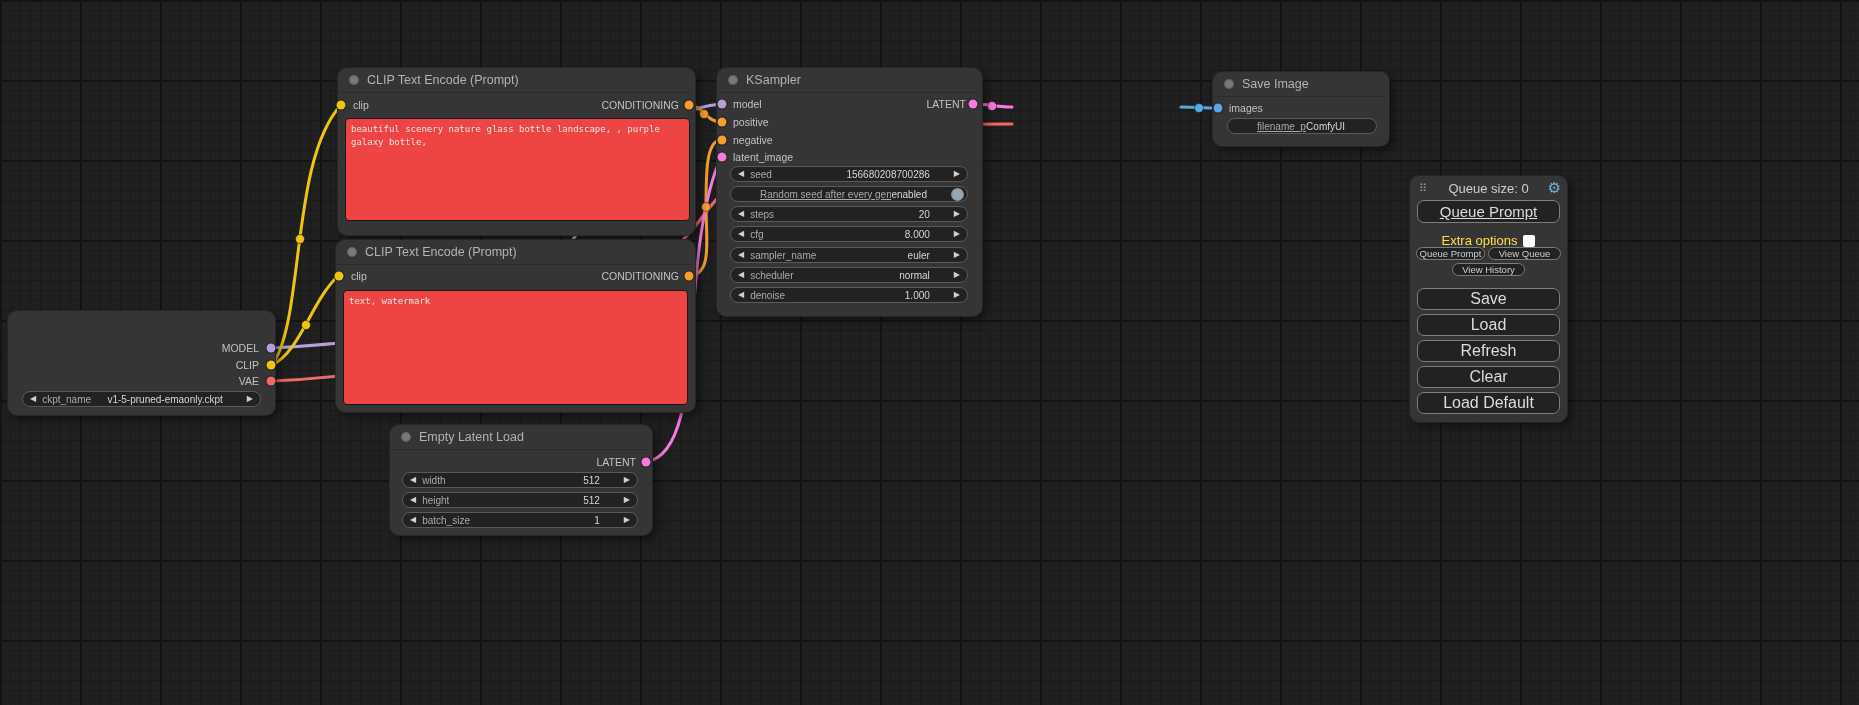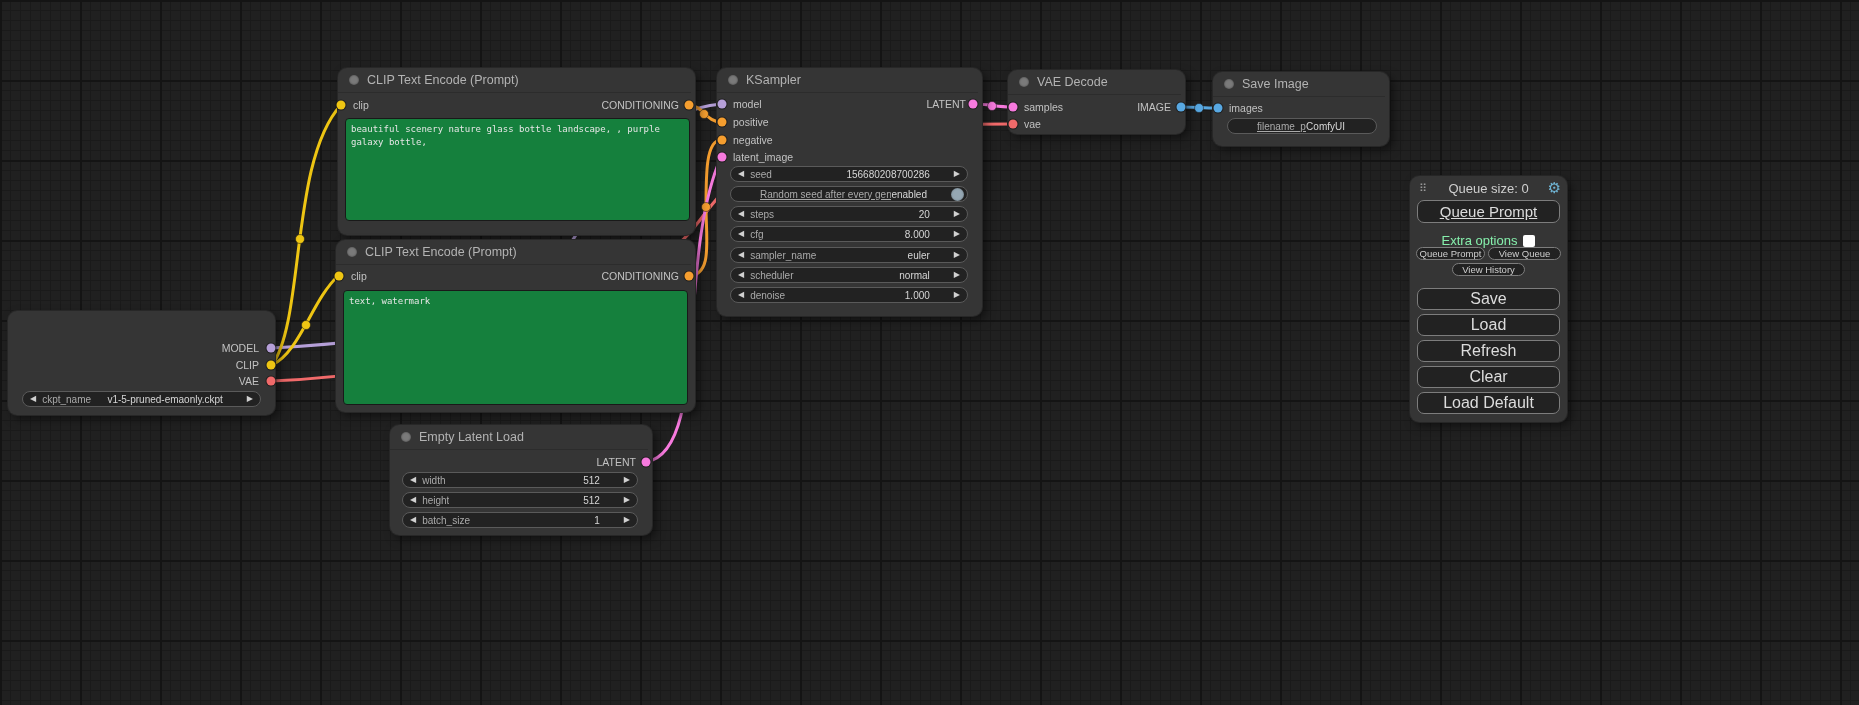--- a/index.html
+++ b/index.html
@@ -28,21 +28,21 @@
     background:#7a7a7a;box-shadow:inset 0 0 2px rgba(0,0,0,.5);
   }
   .ntitle .ttext{position:absolute;left:29px;}
   .slotdot{
     position:absolute;width:9px;height:9px;border-radius:50%;z-index:3;
     transform:translate(-50%,-50%);box-shadow:0 0 0 1px rgba(20,20,20,.65);
   }
   .inlabel{position:absolute;font-size:10.5px;color:#c2c2c2;white-space:nowrap;}
   .outlabel{position:absolute;font-size:10.5px;color:#c2c2c2;white-space:nowrap;text-align:right;}
   .tbox{
-    position:absolute;background:#15803d;border:1px solid #191919;border-radius:4px;
+    position:absolute;background:#ef4444;border:1px solid #191919;border-radius:4px;
     color:#e6e6e6;font-family:"DejaVu Sans Mono",monospace;font-size:9px;line-height:13px;
     padding:4px 5px;white-space:pre-wrap;word-break:break-word;box-sizing:border-box;
   }
   .widget{
     position:absolute;height:16px;background:#222222;border:1px solid #5a5a5a;border-radius:9px;
     display:flex;align-items:center;font-size:10px;box-sizing:border-box;padding:0 7px;color:#bbb;
   }
   .widget .arr{font-size:8px;color:#d0d0d0;line-height:16px;flex:0 0 auto;}
   .widget .wlabel{margin-left:6px;color:#aaa;white-space:nowrap;overflow:hidden;}
   .widget .wvalue{margin-left:auto;margin-right:24px;color:#d6d6d6;white-space:nowrap;}
@@ -63,21 +63,21 @@
   .qbtn{
     position:absolute;left:7px;width:143px;height:22px;background:#222222;border:1px solid #7d7d7d;
     border-radius:7px;color:#dcdcdc;font-size:16px;display:flex;align-items:center;justify-content:center;
     box-sizing:border-box;
   }
   .qbtn.main{top:24px;height:23px;font-size:15px;text-decoration:underline;}
   .qpill{
     position:absolute;height:13px;background:#222222;border:1px solid #7d7d7d;border-radius:8px;
     color:#cfcfcf;font-size:9.5px;display:flex;align-items:center;justify-content:center;box-sizing:border-box;
   }
-  .extra{position:absolute;left:0;right:0;top:57px;display:flex;align-items:center;justify-content:center;color:#86efac;font-size:13px;}
+  .extra{position:absolute;left:0;right:0;top:57px;display:flex;align-items:center;justify-content:center;color:#fde047;font-size:13px;}
   .extra .chk{width:12px;height:12px;background:#ffffff;border-radius:2px;margin-left:6px;}
 </style>
 </head>
 <body>
 
 <div id="canvas">
 
   <svg class="links" width="1859" height="705">
     <g fill="none" stroke-width="3" stroke-linecap="round">
       <path d="M272,348 C420,340 520,320 560,260 S640,110 721,104" stroke="#b59fd8"></path>
@@ -192,32 +192,20 @@
       <span class="arr">▶</span>
     </div>
     <div class="widget" style="left:13px;top:219px;width:238px;">
       <span class="arr">◀</span>
       <span class="wlabel">denoise</span>
       <span class="wvalue">1.000</span>
       <span class="arr">▶</span>
     </div>
   </div>
 
-  <div class="node" style="left:1008px;top:70px;width:177px;height:64px;">
-    <div class="ntitle">
-      <span class="tdot"></span>
-      <span class="ttext">VAE Decode</span>
-    </div>
-    <span class="slotdot" style="left:5px;top:37px;background:#f77ade;"></span>
-    <div class="inlabel" style="left:16px;top:31px;">samples</div>
-    <span class="slotdot" style="left:5px;top:54px;background:#f16a6a;"></span>
-    <div class="inlabel" style="left:16px;top:48px;">vae</div>
-    <div class="outlabel" style="right:14px;top:31px;">IMAGE</div>
-    <span class="slotdot" style="left:173px;top:37px;background:#58a8e2;"></span>
-  </div>
 
   <div class="node" style="left:1213px;top:72px;width:176px;height:74px;">
     <div class="ntitle">
       <span class="tdot"></span>
       <span class="ttext">Save Image</span>
     </div>
     <span class="slotdot" style="left:5px;top:36px;background:#58a8e2;"></span>
     <div class="inlabel" style="left:16px;top:30px;text-align:right;">images</div>
     <div class="widget noarrow" style="left:14px;top:46px;width:150px;">
       <span class="wlabel">filename_prefix</span>

